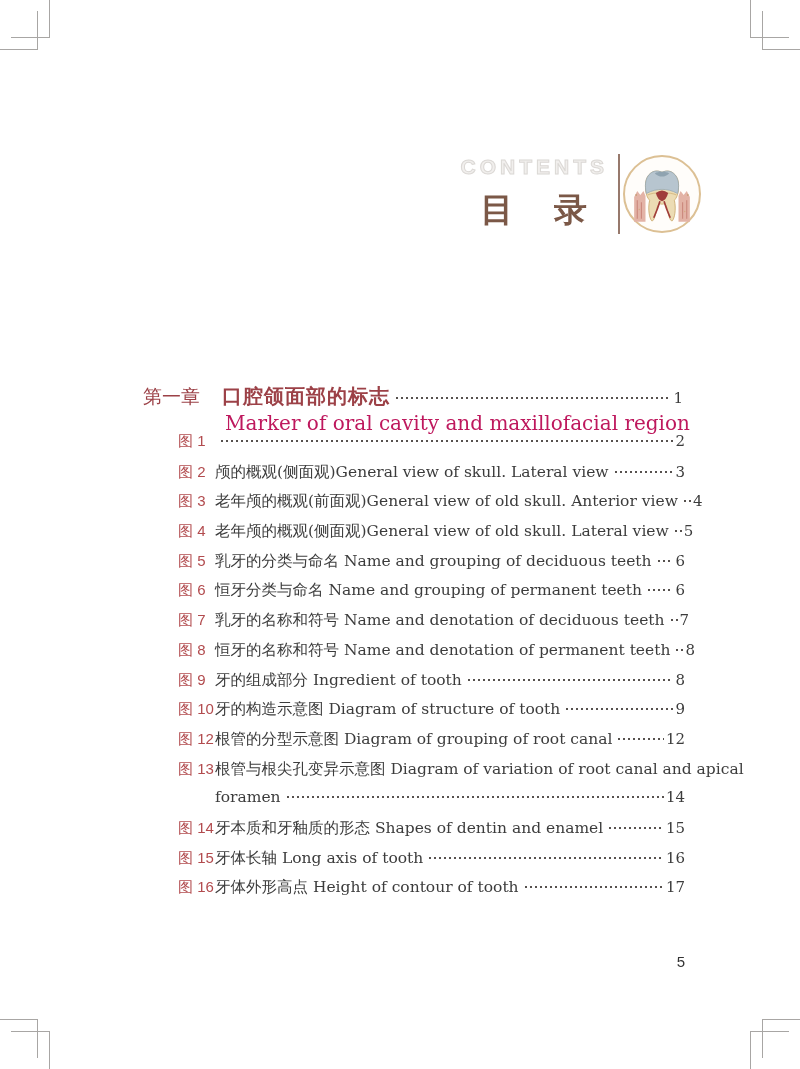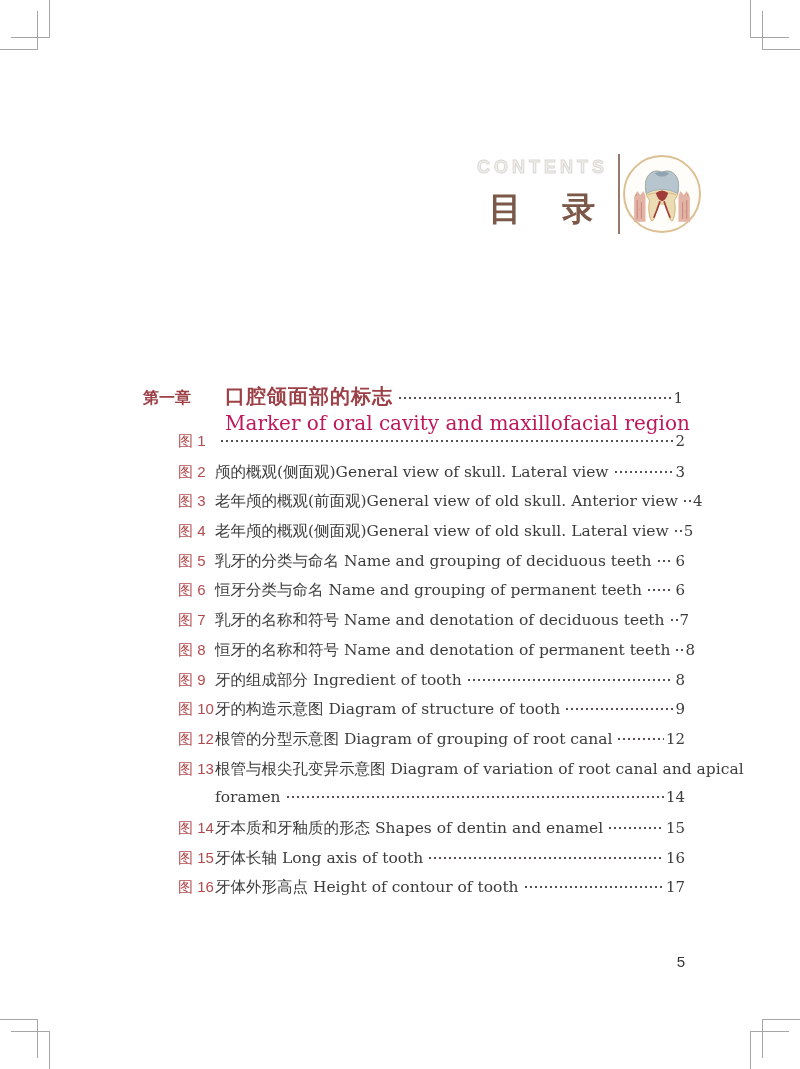--- a/index.html
+++ b/index.html
@@ -17,41 +17,41 @@
   .m-bl-a { left:11px; bottom:0;  width:38px; height:37px; border-right-width:1px; border-top-width:1px; }
   .m-bl-b { left:0;    bottom:11px; width:37px; height:38px; border-right-width:1px; border-top-width:1px; }
   .m-br-a { right:11px; bottom:0; width:38px; height:37px; border-left-width:1px;  border-top-width:1px; }
   .m-br-b { right:0;   bottom:11px; width:37px; height:38px; border-left-width:1px; border-top-width:1px; }
 
   
   .header { position:absolute; top:154px; right:99px; display:flex; align-items:center; }
   .header-text { text-align:center; margin-right:7px; }
   .contents-en {
     font-family:"Liberation Sans","DejaVu Sans",sans-serif;
-    font-size:18px; font-weight:bold; letter-spacing:4px;
+    font-size:21px; font-weight:bold; letter-spacing:4px;
     color:#f1efed; -webkit-text-stroke:1px #dbd8d5;
   }
   .contents-cn {
     font-size:33px; font-weight:bold; color:#7b5847;
     letter-spacing:1px; word-spacing:27px; white-space:pre; margin-top:9px;
   }
   .vline { width:2px; height:80px; background:#97796c; margin:0 3px; }
   .tooth-circle {
     width:74px; height:74px; border-radius:50%;
     border:2px solid #dcc094; background:#fffdfa;
     display:flex; align-items:center; justify-content:center;
   }
 
   
   .chapter-row {
     position:absolute; left:143px; top:383px; width:540px;
     display:flex; align-items:baseline;
   }
-  .ch-label { font-size:16px; font-weight:bold; color:#9c4147; margin-right:8px; white-space:pre; }
-  .ch-title { font-size:20px; font-weight:bold; color:#9c4147; letter-spacing:1px; white-space:pre;margin-left:26px; }
+  .ch-label { font-size:19px; font-weight:normal; color:#9c4147; margin-right:22px; white-space:pre; }
+  .ch-title { font-size:20px; font-weight:bold; color:#9c4147; letter-spacing:1px; white-space:pre; }
   .chapter-en {
     position:absolute; left:225px; top:411px;
     font-size:20px; color:#be185d;
   }
 
   
   .fig-list { position:absolute; left:178px; top:432px; width:507px; }
   .fig-row { display:flex; align-items:baseline; height:29.7px; }
   .fig-label {
     min-width:37px; font-family:"Liberation Sans","DejaVu Sans",sans-serif;

